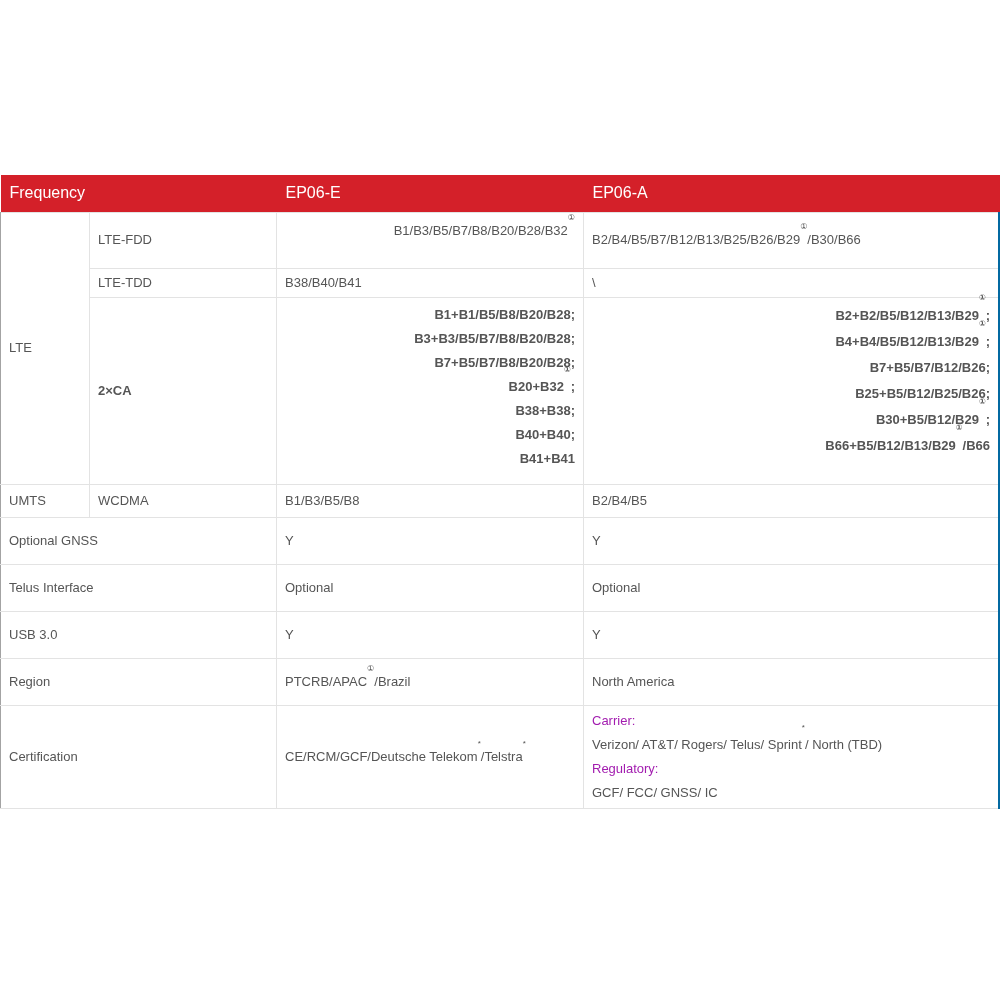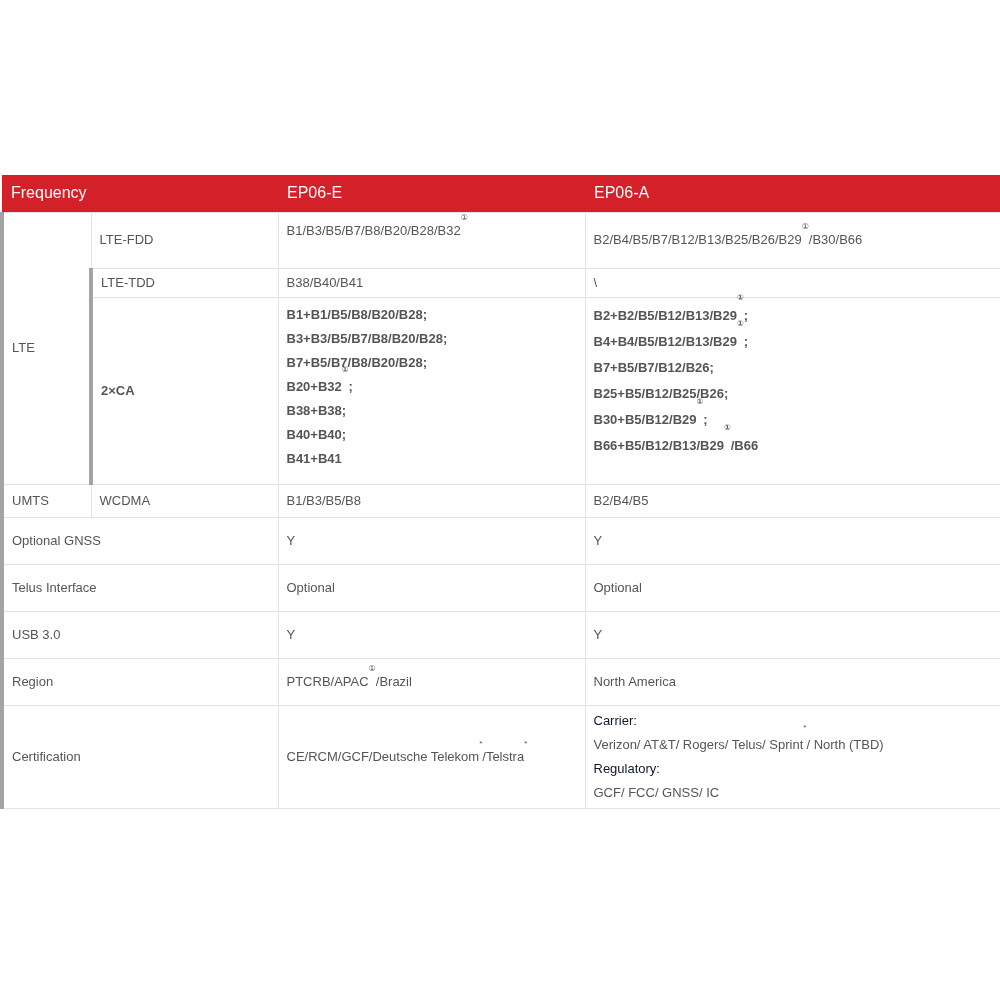--- a/index.html
+++ b/index.html
@@ -40,42 +40,42 @@
       box-sizing: border-box;
       vertical-align: middle;
     }
     .spec-table tbody td {
       border: 1px solid #e3e3e3;
       padding: 0 8px;
       vertical-align: middle;
       box-sizing: border-box;
       line-height: 16px;
     }
-    .spec-table tbody td:first-child { border-left: 4px solid #a3a3a3; }
+    .spec-table tbody td:first-child { border-left: 1px solid #a3a3a3; }
     .spec-table tbody td:last-child { border-right: 5px solid #0369a1; }
-    .top { vertical-align: top !important; }
+    .top { vertical-align: top !important; text-align: right; }
     .row-fdd td { height: 56px; }
     .row-fdd td.top { padding-top: 10px; }
     .row-tdd td { height: 29px; }
     .row-ca td { height: 187px; font-weight: bold; }
     .row-umts td { height: 33px; }
     .row-std td { height: 47px; }
     .row-cert td { height: 100px; }
     .line-list { padding: 5px 0 6px 0; }
     .line-list .ln { display: block; height: 24px; line-height: 24px; }
     .line-list.a .ln { height: 26px; line-height: 26px; }
     sup.note {
       font-size: 8px;
       vertical-align: top;
       position: relative;
       top: -5px;
       line-height: 0;
     }
     .cert-list .ln { display: block; height: 24px; line-height: 24px; }
-    .cert-list .lbl { color: #0f172a; }
+    .cert-list .lbl { color: #a21caf; }
     .cert-list { padding: 3px 0; }
   </style>
 </head>
 <body>
 
 <table class="spec-table">
   <colgroup>
     <col class="c1">
       <col class="c2">
       <col class="c3">

